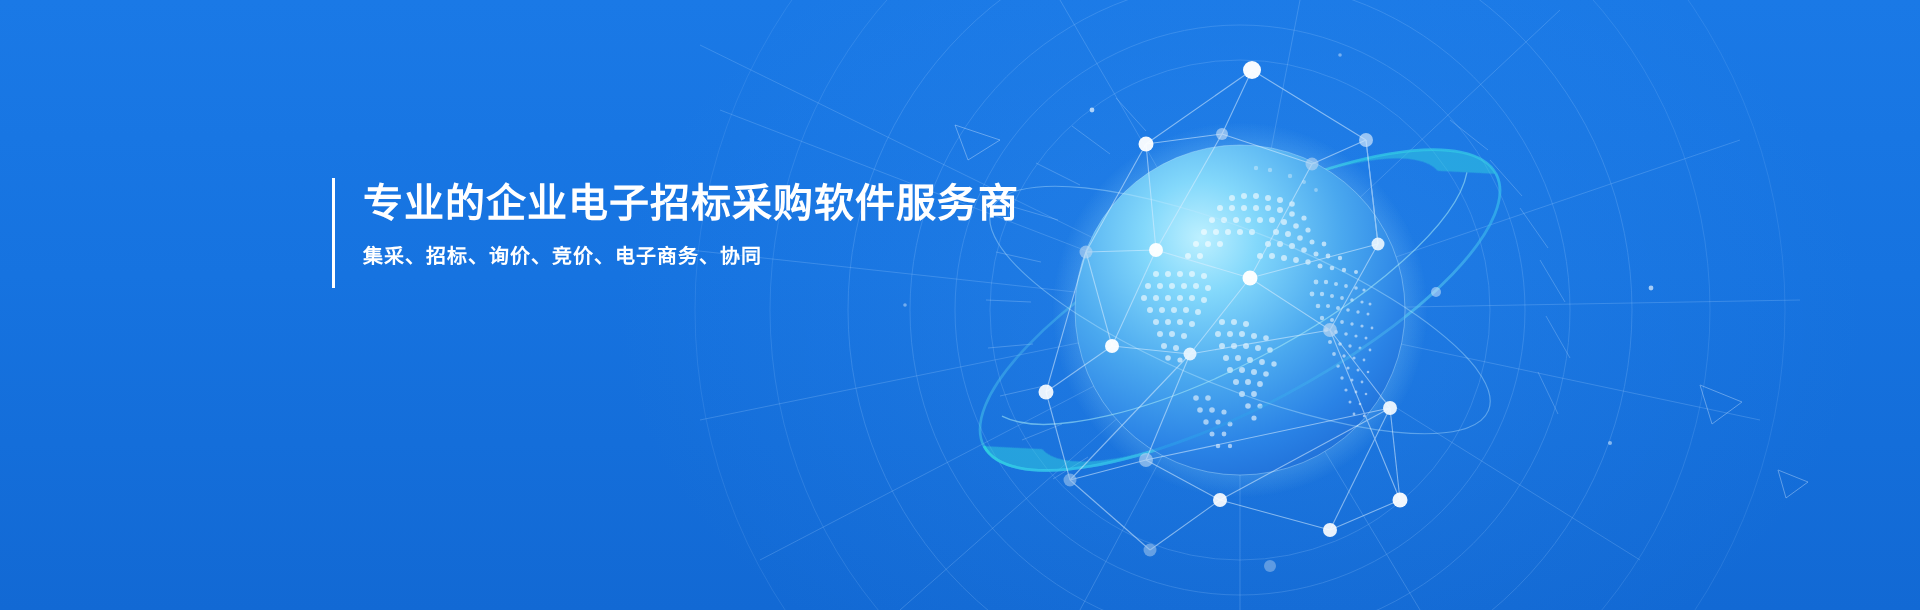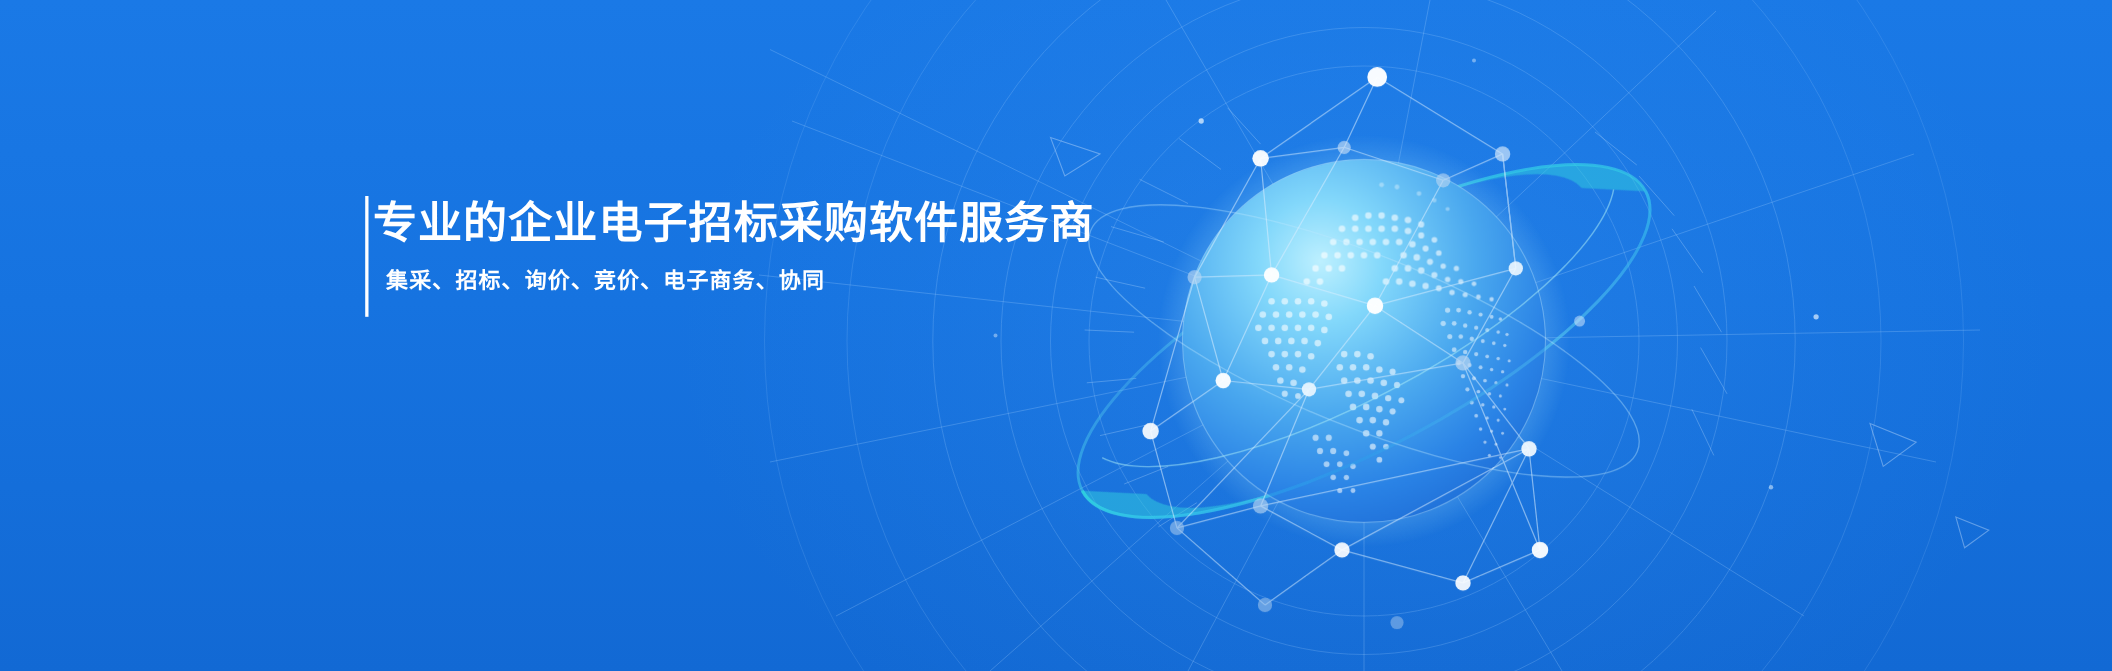--- a/index.html
+++ b/index.html
@@ -29,38 +29,38 @@
     left:960px;top:30px;
     width:620px;height:560px;
     pointer-events:none;
   }
 
   
   .text-block{
     position:absolute;
     left:332px;
     top:178px;
-    padding-left:4px;
+    padding-left:28px;
     border-left:3px solid #ffffff;
     height:110px;
     display:flex;
     flex-direction:column;
     justify-content:flex-start;
   }
   .headline{
     margin:0;
     font-size:40px;
     line-height:50px;
     font-weight:700;
     color:#ffffff;
     letter-spacing:1px;
     white-space:nowrap;
   }
   .subline{
-    margin:12px;
+    margin:0;
     margin-top:14px;
     font-size:20px;
     line-height:28px;
     font-weight:700;
     color:#ffffff;
     letter-spacing:1px;
     white-space:nowrap;
   }
 </style>
 </head>

